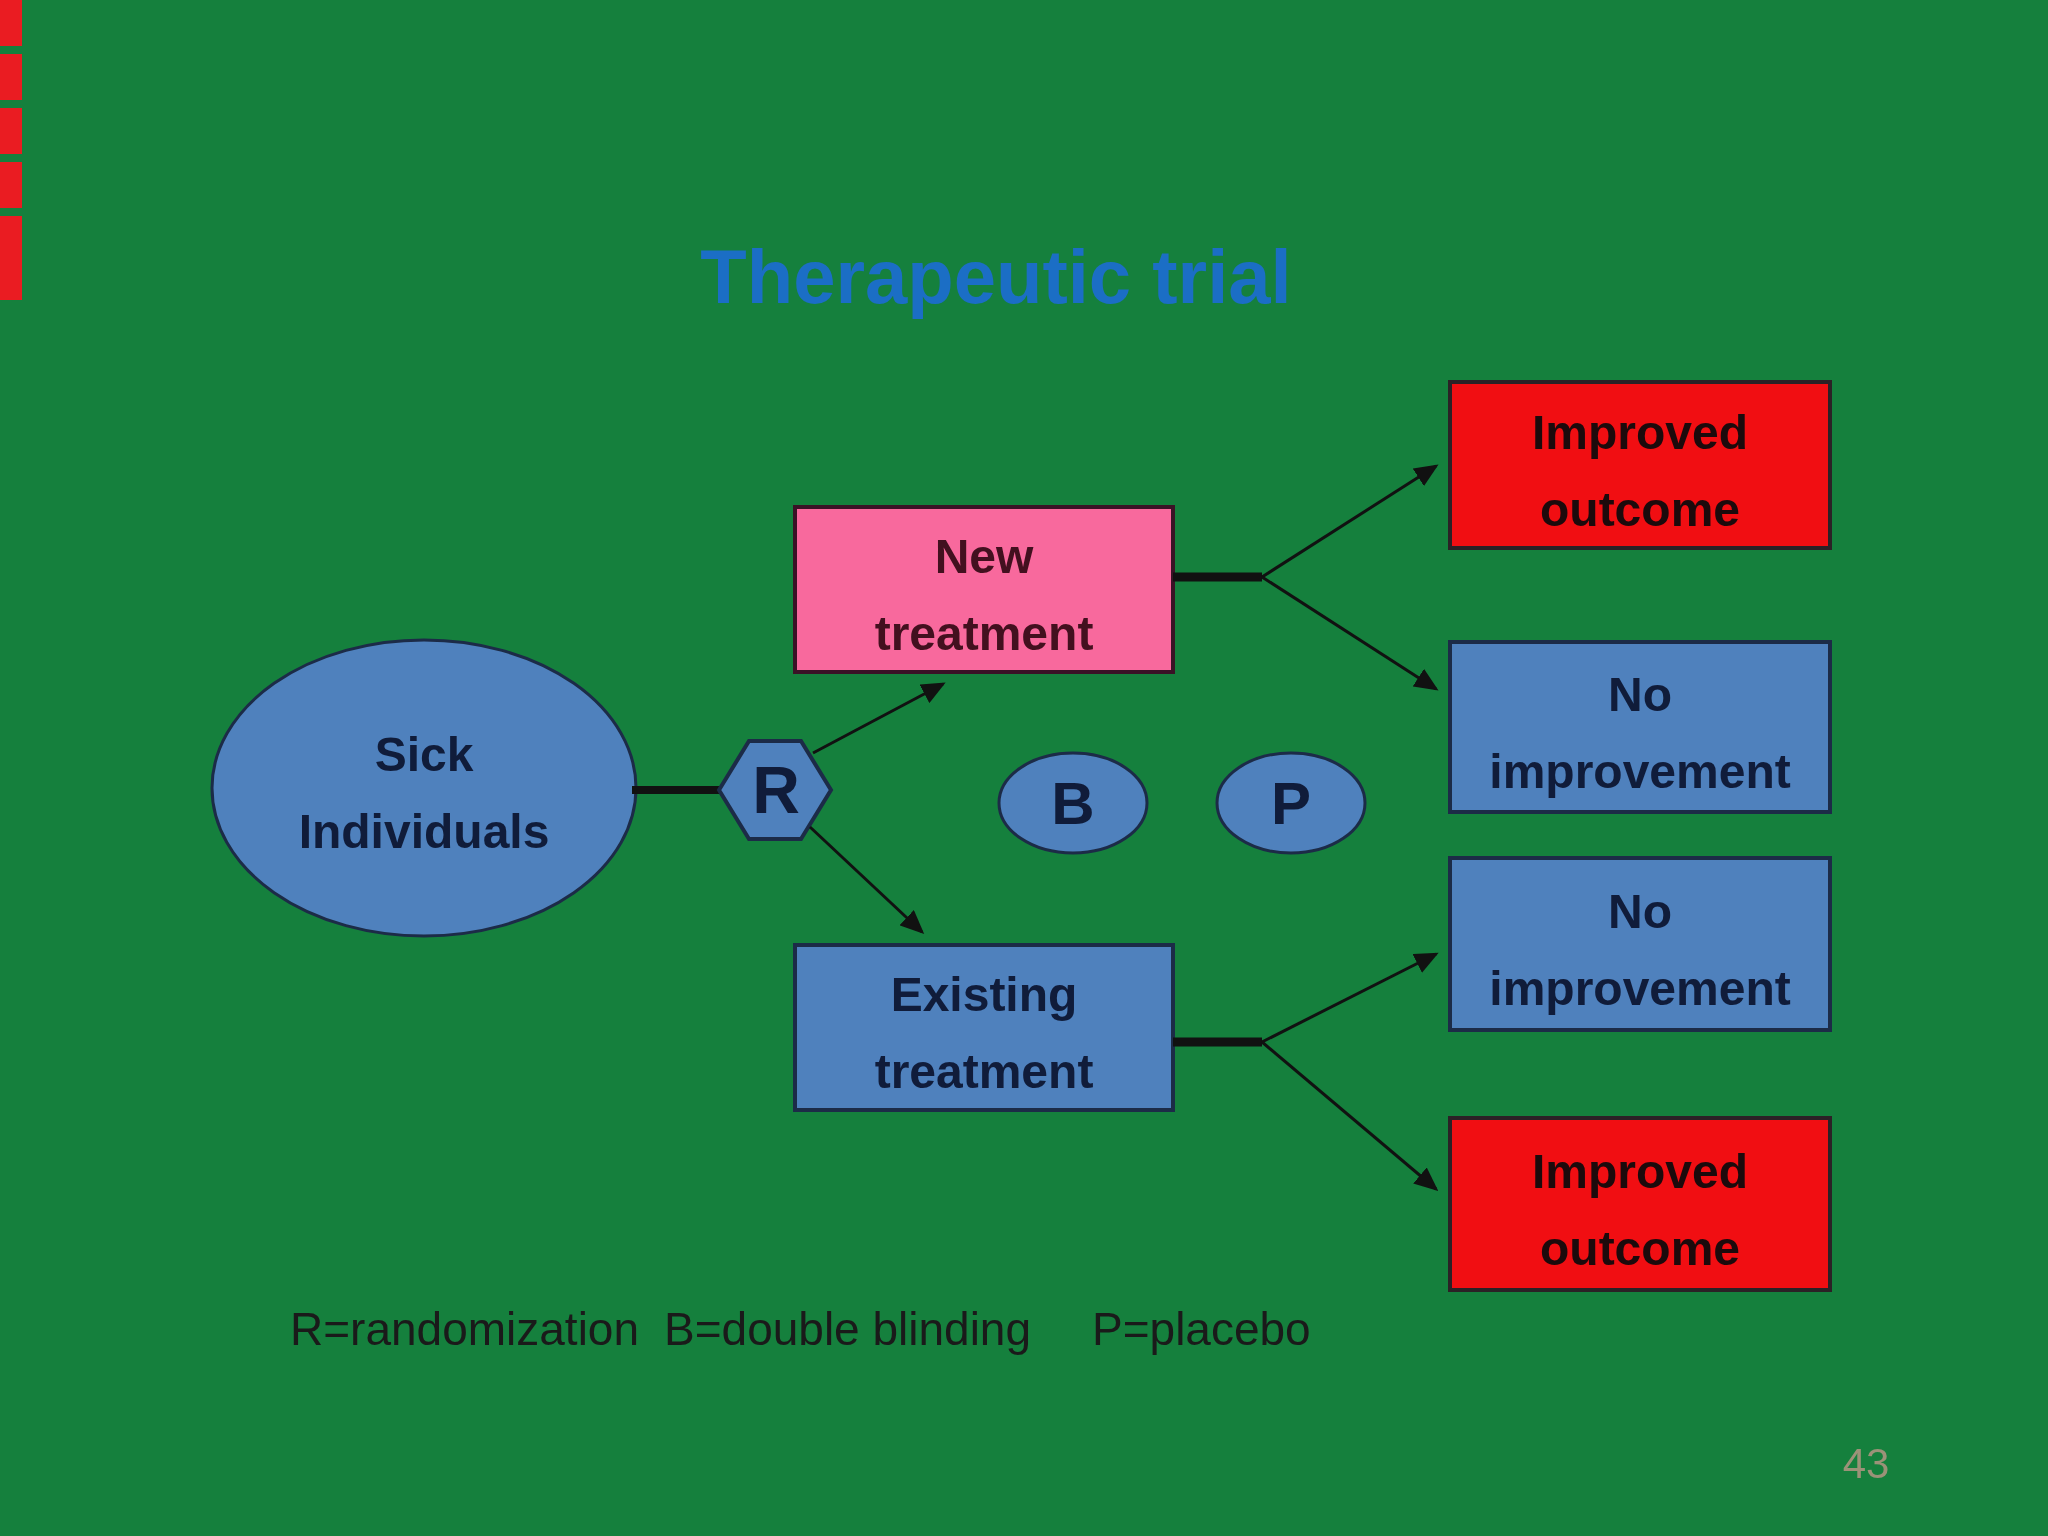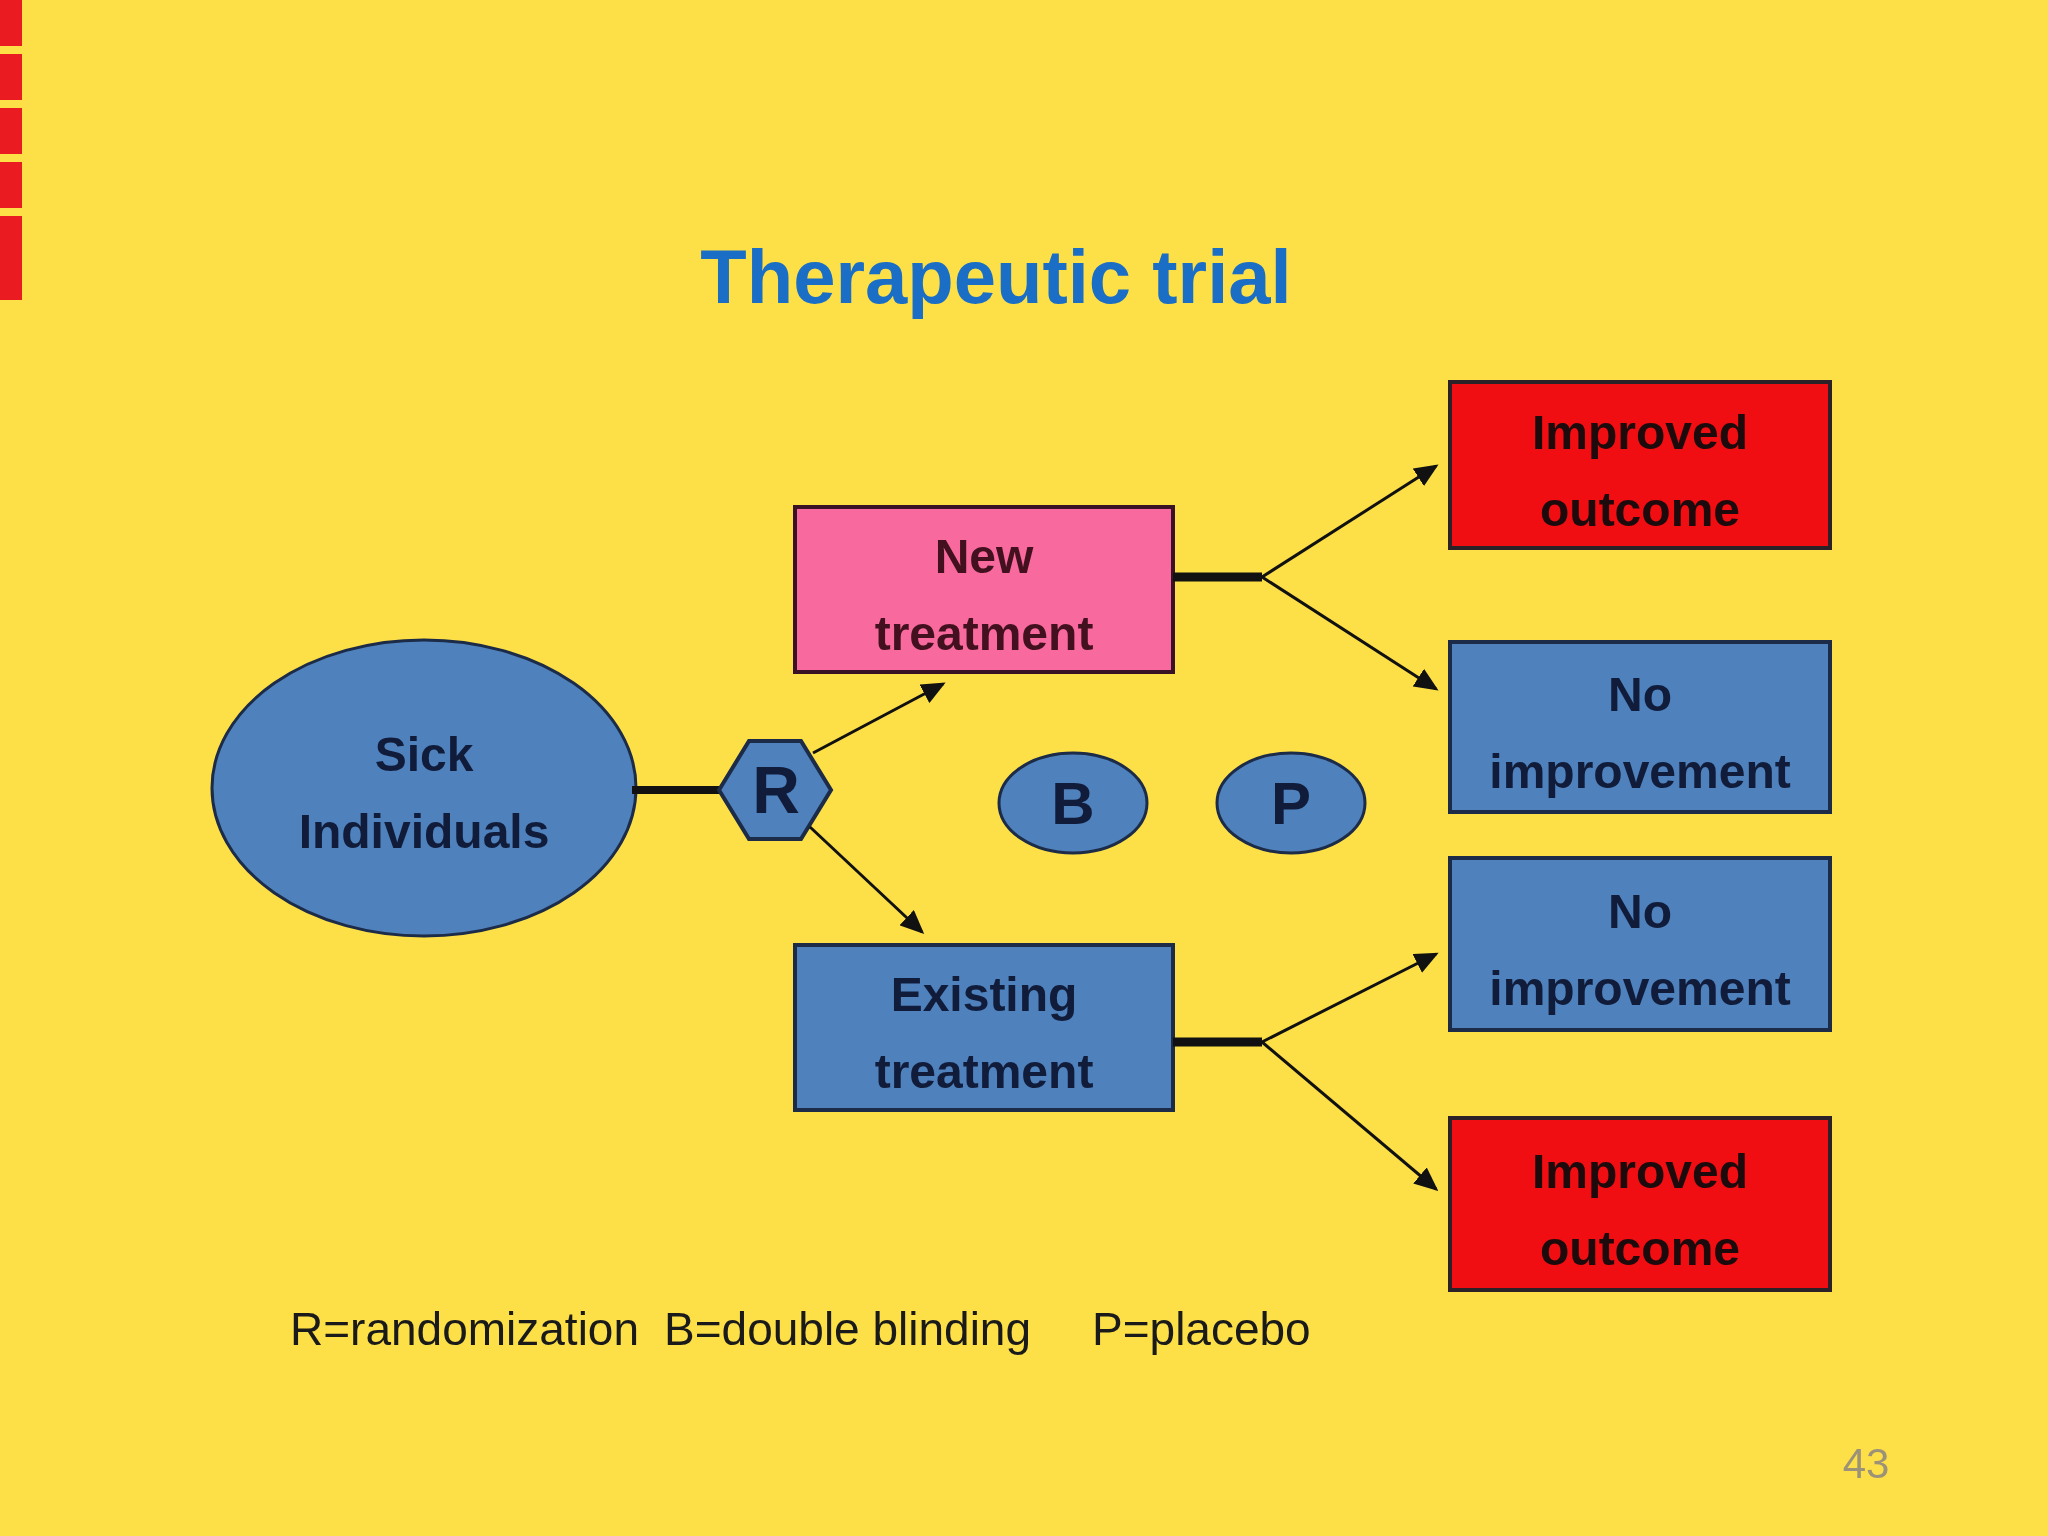--- a/index.html
+++ b/index.html
@@ -1,16 +1,16 @@
 <!DOCTYPE html>
 <html><head>
 <meta charset="utf-8">
 <style>
   html,body{margin:0;padding:0;background:#ffffff;}
-  .slide{position:relative;width:2048px;height:1536px;background:#fde047;overflow:hidden;
+  .slide{position:relative;width:2048px;height:1536px;background:#15803d;overflow:hidden;
          font-family:"Liberation Sans", sans-serif;}
   svg{display:block;width:2048px;height:1536px;}
 
   
   .blue-shape{stroke:#1c2b47;stroke-width:4;}
   .blue-shape.thin{stroke-width:3;}
   .pink-shape{stroke:#3a1226;stroke-width:4;}
   .red-shape{stroke:#2b2126;stroke-width:4;}
   .edge-mark{stroke:none;}
 

